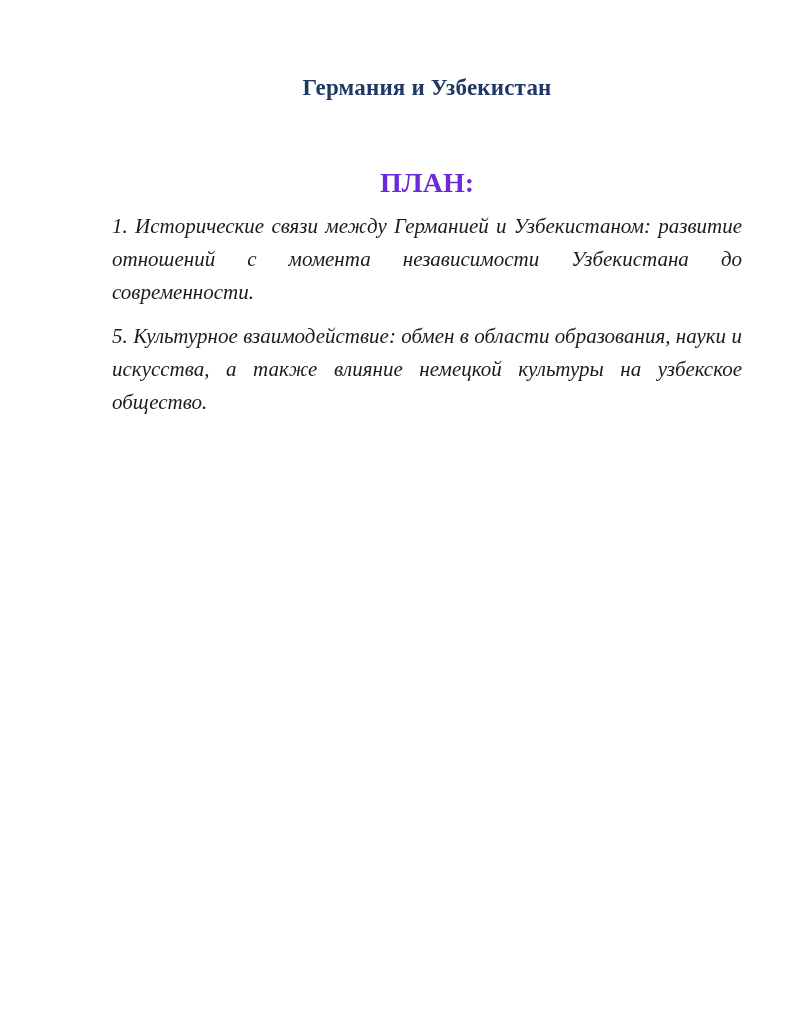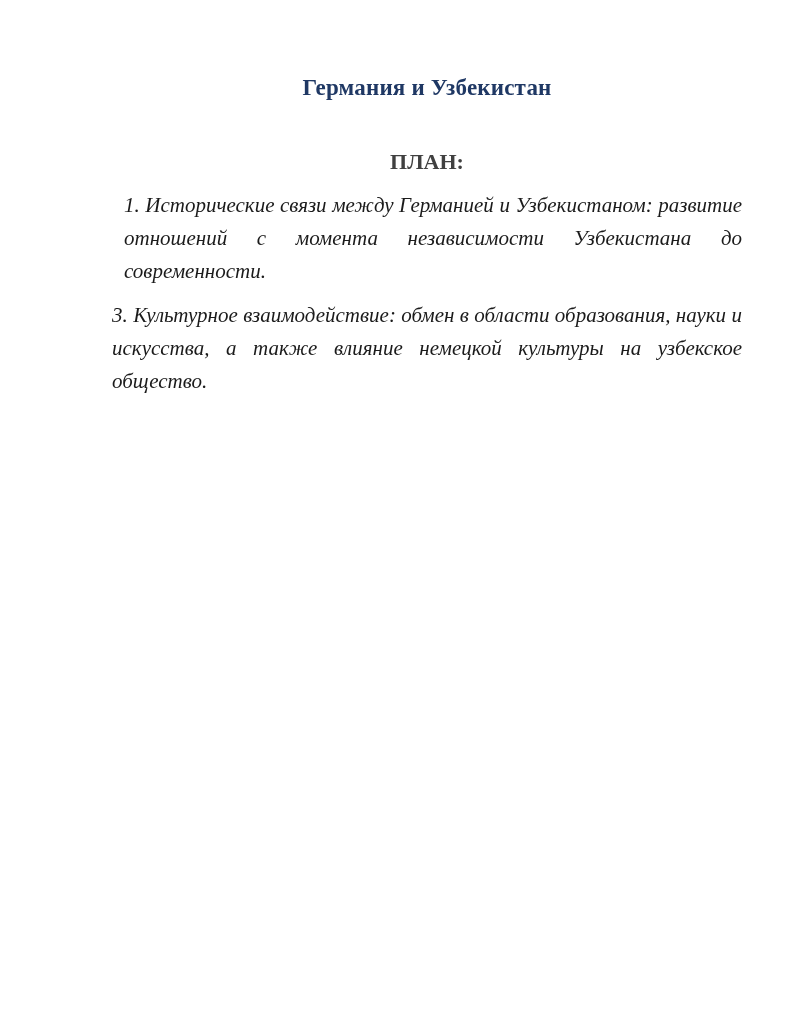--- a/index.html
+++ b/index.html
@@ -23,48 +23,47 @@
   }
   .doc-title {
     margin: 0;
     text-align: center;
     font-size: 23px;
     font-weight: bold;
     line-height: 27px;
     letter-spacing: 0.2px;
   }
   .plan-heading {
-    margin: 48px 0 14px 0;
+    margin: 69px 0 14px 0;
     text-align: center;
-    font-size: 22px;
+    font-size: 28px;
     font-weight: bold;
     line-height: 26px;
-    color: #404040;
+    color: #6d28d9;
   }
   .para {
     margin: 11px 0 0 0;
     font-style: italic;
     font-size: 21px;
     line-height: 33px;
     text-align: justify;
   }
   .para:first-of-type {
     margin-top: 4px;
-    margin-left: 12px;
   }
 </style>
 </head>
 <body>
 
 <div class="page">
   <div class="content">
 
     <h1 class="doc-title" style="color: rgb(31, 56, 100);">Германия и Узбекистан</h1>
 
     <h2 class="plan-heading">ПЛАН:</h2>
 
     <p class="para">1. Исторические связи между Германией и Узбекистаном: развитие отношений с момента независимости Узбекистана до современности.</p>
 
 
-    <p class="para">3. Культурное взаимодействие: обмен в области образования, науки и искусства, а также влияние немецкой культуры на узбекское общество.</p>
+    <p class="para">5. Культурное взаимодействие: обмен в области образования, науки и искусства, а также влияние немецкой культуры на узбекское общество.</p>
 
   </div>
 </div>
 
 </body></html>

